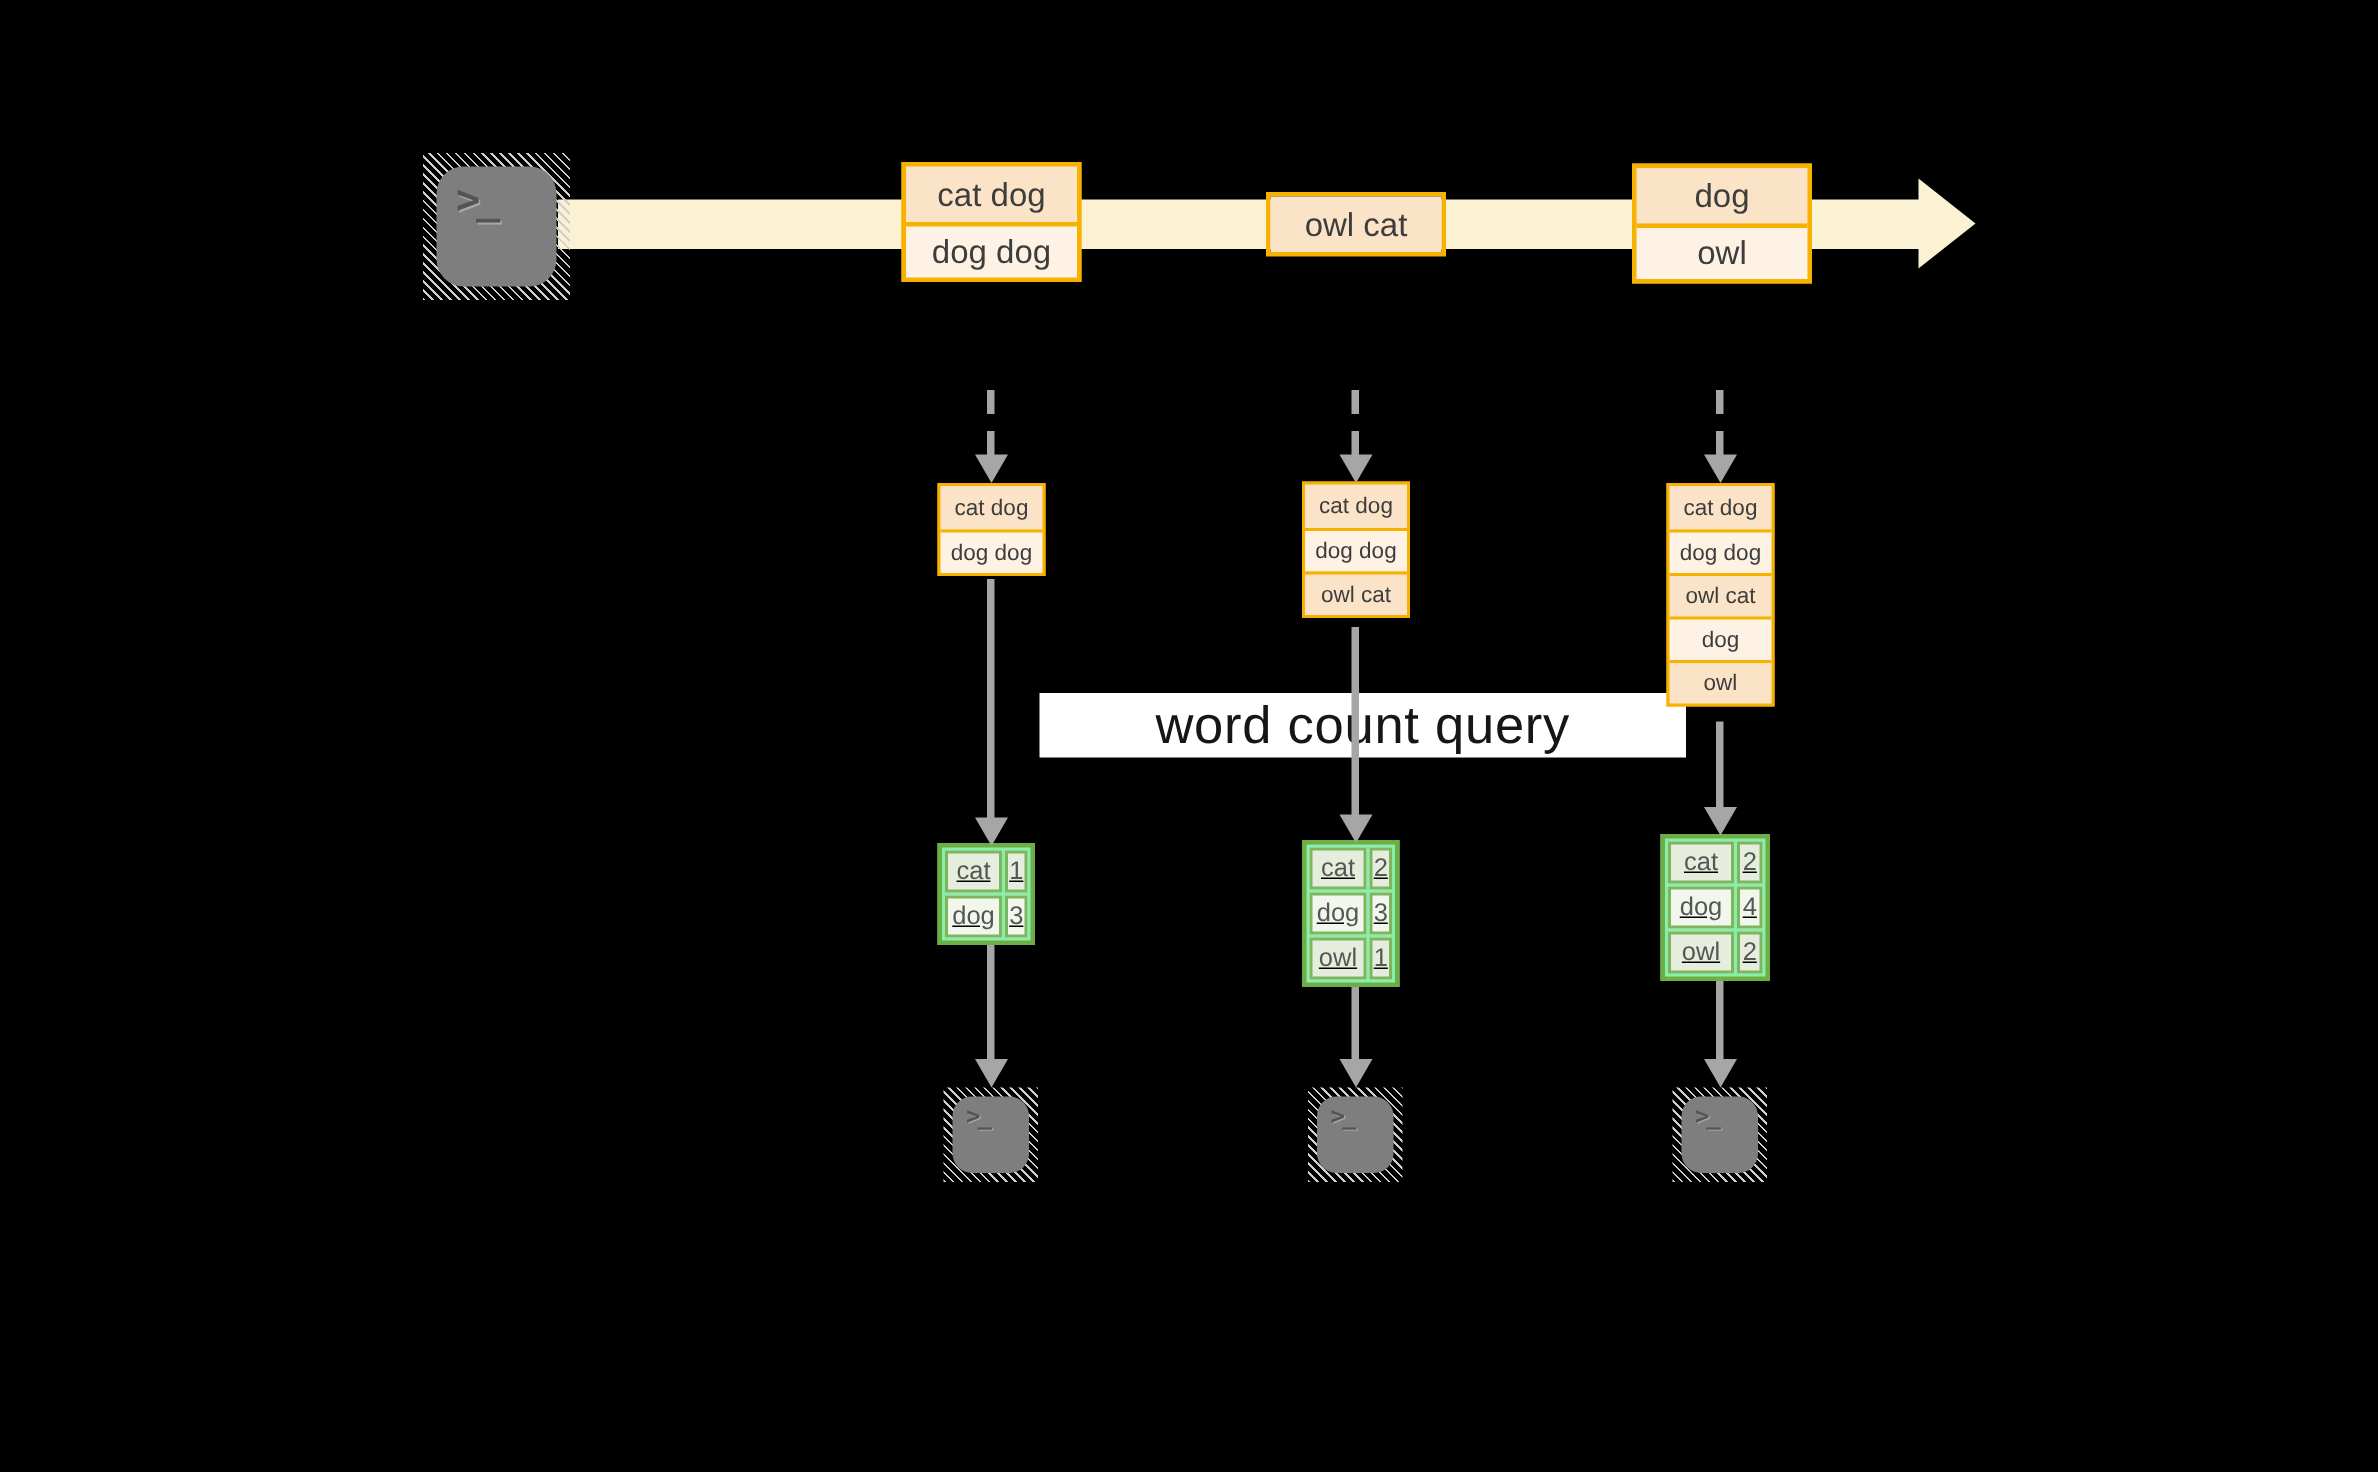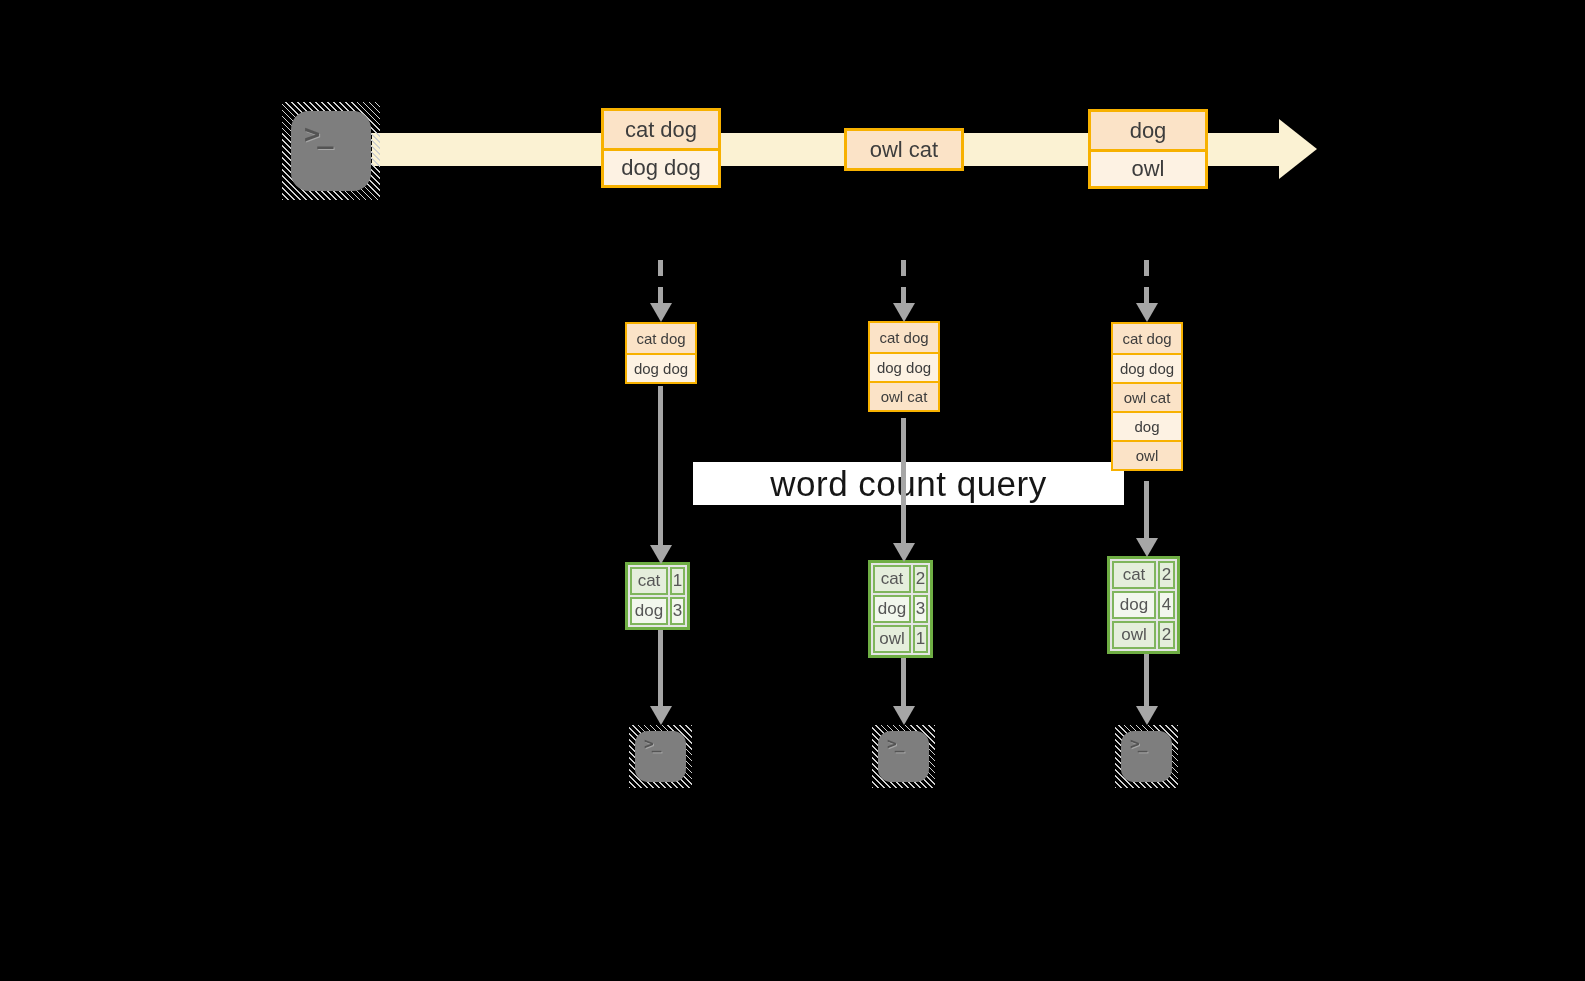--- a/index.html
+++ b/index.html
@@ -43,21 +43,21 @@
   .shaft{position:absolute;width:5px;background:var(--arrow);z-index:3;}
   .shaft.dashed{background:repeating-linear-gradient(to bottom,var(--arrow) 0 16px,transparent 16px 27px);}
   .ahead{position:absolute;width:0;height:0;z-index:3;
     border-left:11px solid transparent;border-right:11px solid transparent;
     border-top:19px solid var(--arrow);}
   
   .banner{position:absolute;left:693px;top:462px;width:431px;height:43px;background:#fff;z-index:2;
     display:flex;align-items:center;justify-content:center;font-size:35px;color:#161616;letter-spacing:0.5px;}
   
   .ctable{position:absolute;border-collapse:separate;border-spacing:2px;
-    border:3px solid var(--green);background:#e5e5e5;z-index:1;}
+    border:3px solid var(--green);background:#86efac;z-index:1;text-decoration:underline;}
   .ctable td{border:2px solid var(--greenCell);color:#565656;font-size:17px;text-align:center;padding:0;}
   .ctable tr{height:28px;}
   .ctable td.w{width:38px;}
   .ctable td.n{width:15px;}
   .ctable.wide td.w{width:44px;}
   .ctable.wide td.n{width:17px;}
   .ctable tr:nth-child(odd) td{background:var(--cellD);}
   .ctable tr:nth-child(even) td{background:var(--cellL);}
   
   .term{position:absolute;z-index:1;

